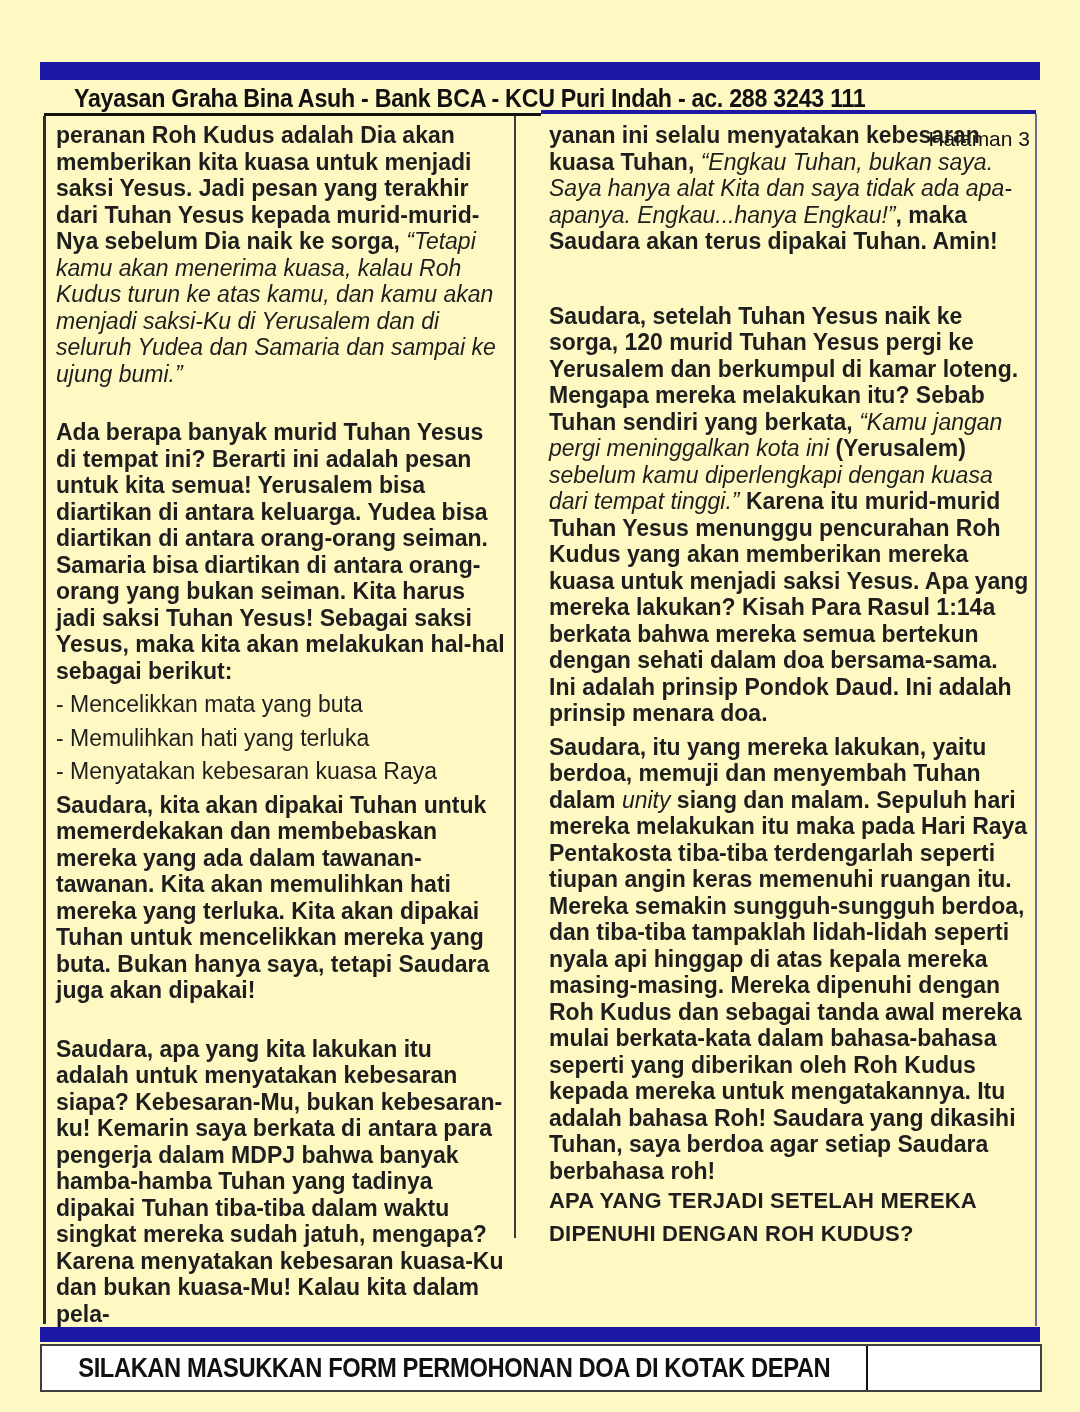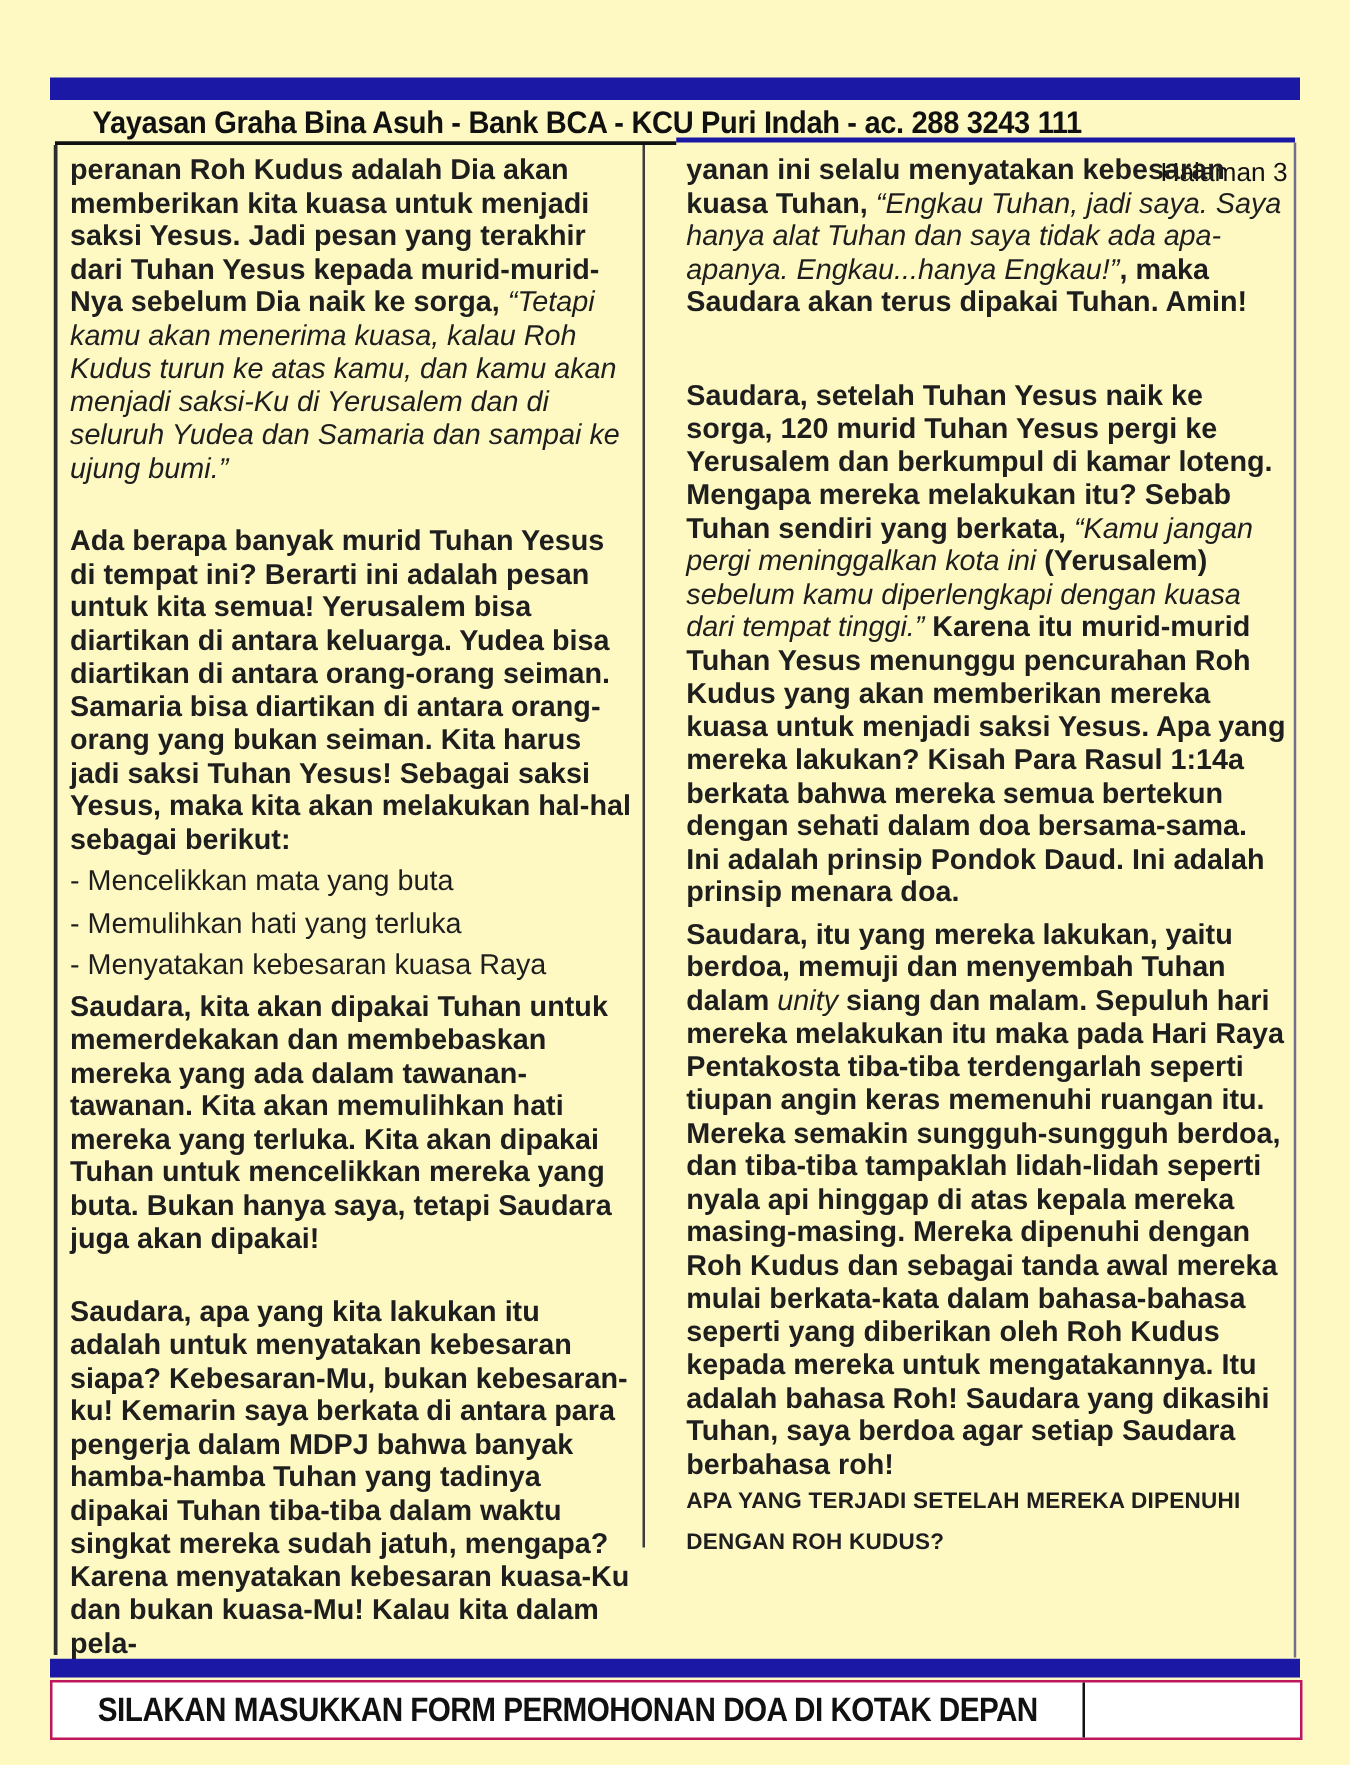--- a/index.html
+++ b/index.html
@@ -53,30 +53,30 @@
   .para{margin:0;}
   .gap-sm{margin-top:7px;}
   .gap-lg{margin-top:32px;}
   .gap-xl{margin-top:48px;}
   .list{margin:0;}
   .list-item{margin:7px 0 7px 0;}
   .run-n{font-style:normal;font-weight:bold;}
   .run-i{font-style:italic;}
   .run-b{font-weight:bold;}
   .heading{
-    font-weight:bold;font-size:18px;line-height:33px;
+    font-weight:bold;font-size:22px;line-height:33px;
     letter-spacing:0.2px;margin:0;
   }
   
   .footer-bar{
     position:absolute;left:40px;top:1327px;width:1000px;height:15px;
   }
   .footer-box{
     position:absolute;left:40px;top:1344px;width:998px;height:44px;
-    border:2px solid #be185d;background:#fff;
+    border:2px solid #404040;background:#fff;
     display:flex;align-items:center;
   }
   .footer-cell-main{
     width:824px;height:100%;
     display:flex;align-items:center;justify-content:center;
   }
   .footer-divider{
     width:2px;height:100%;background:#111;
   }
   .footer-text{
@@ -108,21 +108,21 @@
       <p class="para gap-lg"><span class="run-n">Ada berapa banyak murid Tuhan Yesus di tempat ini? Berarti ini adalah pesan untuk kita semua! Yerusalem bisa diartikan di antara keluarga. Yudea bisa diartikan di antara orang-orang seiman. Samaria bisa diartikan di antara orang-orang yang bukan seiman. Kita harus jadi saksi Tuhan Yesus! Sebagai saksi Yesus, maka kita akan melakukan hal-hal sebagai berikut:</span></p>
       <div class="list gap-sm">
         <div class="list-item">- Mencelikkan mata yang buta</div>
         <div class="list-item">- Memulihkan hati yang terluka</div>
         <div class="list-item">- Menyatakan kebesaran kuasa Raya</div>
       </div>
       <p class="para"><span class="run-n">Saudara, kita akan dipakai Tuhan untuk memerdekakan dan membebaskan mereka yang ada dalam tawanan-tawanan. Kita akan memulihkan hati mereka yang terluka. Kita akan dipakai Tuhan untuk mencelikkan mereka yang buta. Bukan hanya saya, tetapi Saudara juga akan dipakai!</span></p>
       <p class="para gap-lg"><span class="run-n">Saudara, apa yang kita lakukan itu adalah untuk menyatakan kebesaran siapa? Kebesaran-</span><span class="run-b">Mu</span><span class="run-n">, bukan kebesaran-</span><span class="run-b">ku</span><span class="run-n">! Kemarin saya berkata di antara para pengerja dalam MDPJ bahwa banyak hamba-hamba Tuhan yang tadinya dipakai Tuhan tiba-tiba dalam waktu singkat mereka sudah jatuh, mengapa? Karena menyatakan kebesaran kuasa-Ku dan bukan kuasa-Mu! Kalau kita dalam pela-</span></p>
     </div>
   <div class="col col-right" id="col-right">
-      <p class="para"><span class="run-n">yanan ini selalu menyatakan kebesaran kuasa Tuhan, </span><span class="run-i">“Engkau Tuhan, jadi saya. Saya hanya alat Tuhan dan saya tidak ada apa-apanya. Engkau...hanya Engkau!”</span><span class="run-n">, maka Saudara akan terus dipakai Tuhan. Amin!</span></p>
+      <p class="para"><span class="run-n">yanan ini selalu menyatakan kebesaran kuasa Tuhan, </span><span class="run-i">“Engkau Tuhan, bukan saya. Saya hanya alat Kita dan saya tidak ada apa-apanya. Engkau...hanya Engkau!”</span><span class="run-n">, maka Saudara akan terus dipakai Tuhan. Amin!</span></p>
       <p class="para gap-xl"><span class="run-n">Saudara, setelah Tuhan Yesus naik ke sorga, 120 murid Tuhan Yesus pergi ke Yerusalem dan berkumpul di kamar loteng. Mengapa mereka melakukan itu? Sebab Tuhan sendiri yang berkata, </span><span class="run-i">“Kamu jangan pergi meninggalkan kota ini </span><span class="run-n">(Yerusalem) </span><span class="run-i">sebelum kamu diperlengkapi dengan kuasa dari tempat tinggi.” </span><span class="run-n">Karena itu murid-murid Tuhan Yesus menunggu pencurahan Roh Kudus yang akan memberikan mereka kuasa untuk menjadi saksi Yesus. Apa yang mereka lakukan? </span><span class="run-b">Kisah Para Rasul 1:14a</span><span class="run-n"> berkata bahwa mereka semua bertekun dengan sehati dalam doa bersama-sama. Ini adalah prinsip Pondok Daud. Ini adalah prinsip menara doa.</span></p>
       <p class="para gap-sm"><span class="run-n">Saudara, itu yang mereka lakukan, yaitu berdoa, memuji dan menyembah Tuhan dalam </span><span class="run-i">unity</span><span class="run-n"> siang dan malam. Sepuluh hari mereka melakukan itu maka pada Hari Raya Pentakosta tiba-tiba terdengarlah seperti tiupan angin keras memenuhi ruangan itu. Mereka semakin sungguh-sungguh berdoa, dan tiba-tiba tampaklah lidah-lidah seperti nyala api hinggap di atas kepala mereka masing-masing. Mereka dipenuhi dengan Roh Kudus dan sebagai tanda awal mereka mulai berkata-kata dalam bahasa-bahasa seperti yang diberikan oleh Roh Kudus kepada mereka untuk mengatakannya. Itu adalah bahasa Roh! Saudara yang dikasihi Tuhan, saya berdoa agar setiap Saudara berbahasa roh!</span></p>
       <p class="heading gap-xl"><span class="run-b">APA YANG TERJADI SETELAH MEREKA DIPENUHI DENGAN ROH KUDUS?</span></p>
     </div>
 
   <div class="footer-bar" style="background: rgb(27, 24, 166);"></div>
   <div class="footer-box">
     <div class="footer-cell-main">
       <span class="footer-text">SILAKAN MASUKKAN FORM PERMOHONAN DOA DI KOTAK DEPAN</span>
     </div>

